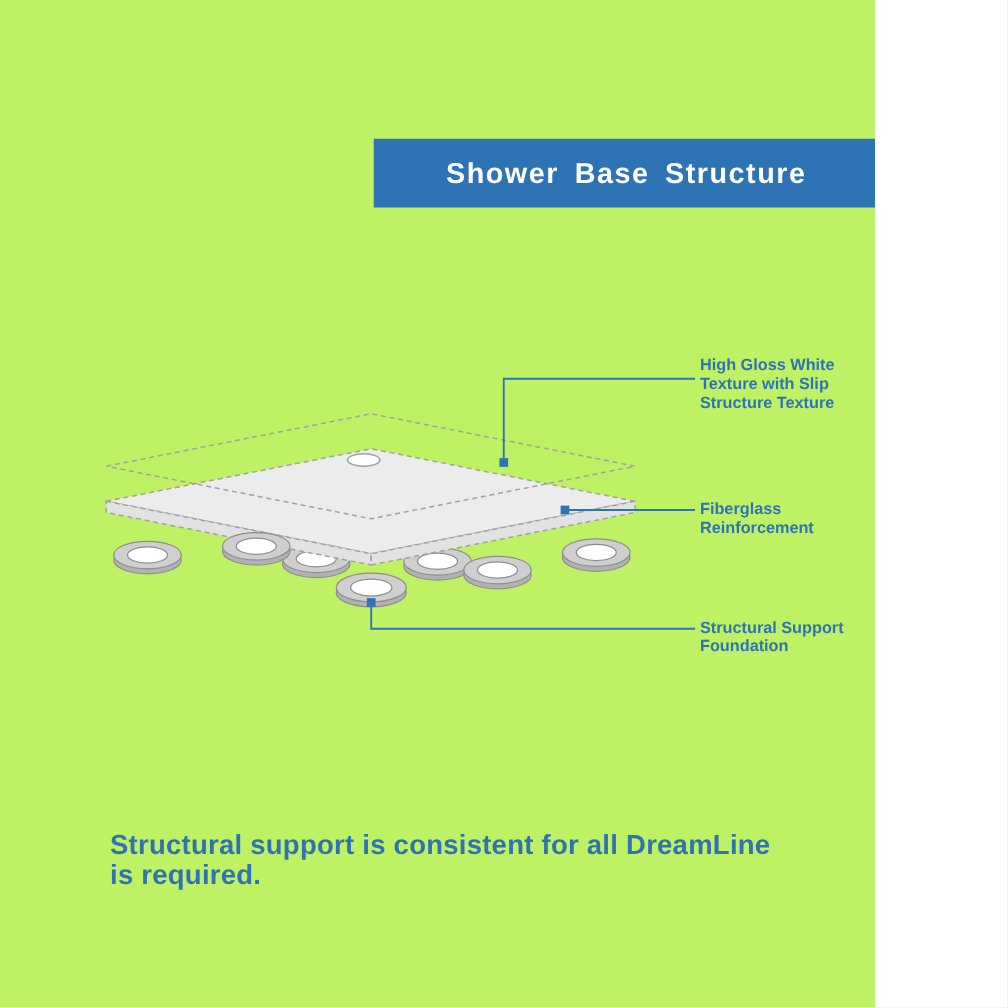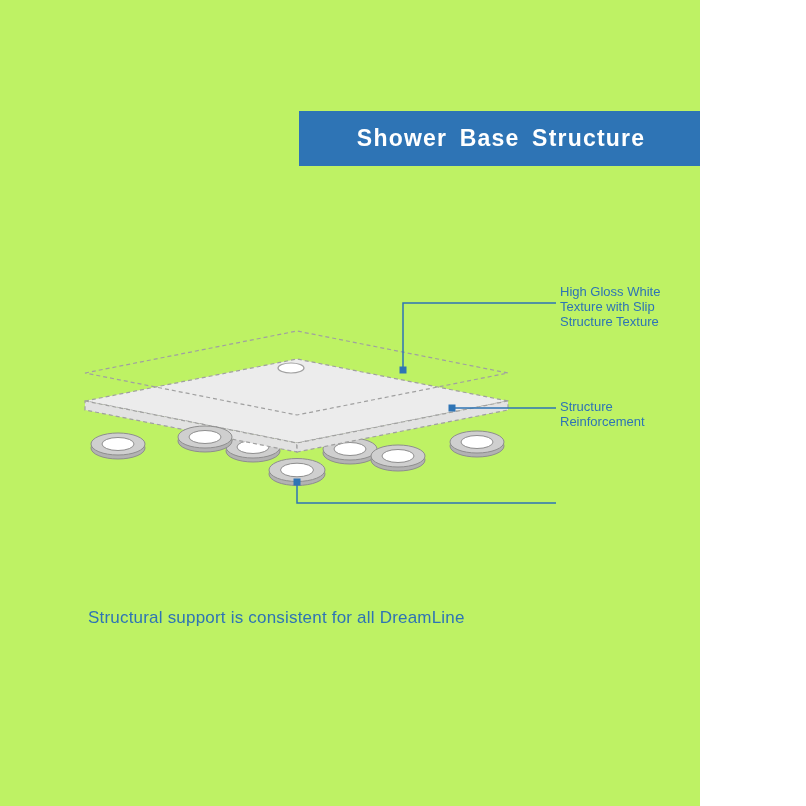--- a/index.html
+++ b/index.html
@@ -61,30 +61,30 @@
     fill: none;
     stroke: var(--accent-blue, #2e74b5);
     stroke-width: 1.5;
   }
   .callout-marker { fill: var(--accent-blue, #2e74b5); }
   
   .callout-label {
     position: absolute;
     color: var(--accent-blue, #2e74b5);
     font-size: 13px;
-    font-weight: normal;
+    font-weight: bold;
     line-height: 15px;
     white-space: nowrap;
   }
   .footer-note {
     position: absolute;
-    left: 88px; top: 606px;
+    left: 88px; top: 664px;
     color: var(--accent-blue, #2e74b5);
-    font-size: 17px;
-    font-weight: normal;
+    font-size: 22px;
+    font-weight: bold;
     line-height: 24px;
     letter-spacing: 0.2px;
     white-space: nowrap;
   }
 </style>
 </head>
 <body>
 
 <div class="page">
 
@@ -156,22 +156,27 @@
     </g>
   </svg>
 
   <div class="callout-label" style="left:560px; top:284px;">
     <div>High Gloss White</div>
     <div>Texture with Slip</div>
     <div>Structure Texture</div>
   </div>
 
   <div class="callout-label" style="left:560px; top:399px;">
-    <div>Structure</div>
+    <div>Fiberglass</div>
     <div>Reinforcement</div>
   </div>
 
+  <div class="callout-label" style="left:560px; top:494px;">
+    <div>Structural Support</div>
+    <div>Foundation</div>
+  </div>
 
   <div class="footer-note">
     <div>Structural support is consistent for all DreamLine</div>
+    <div>is required.</div>
   </div>
 
 </div>
 
 </body></html>

